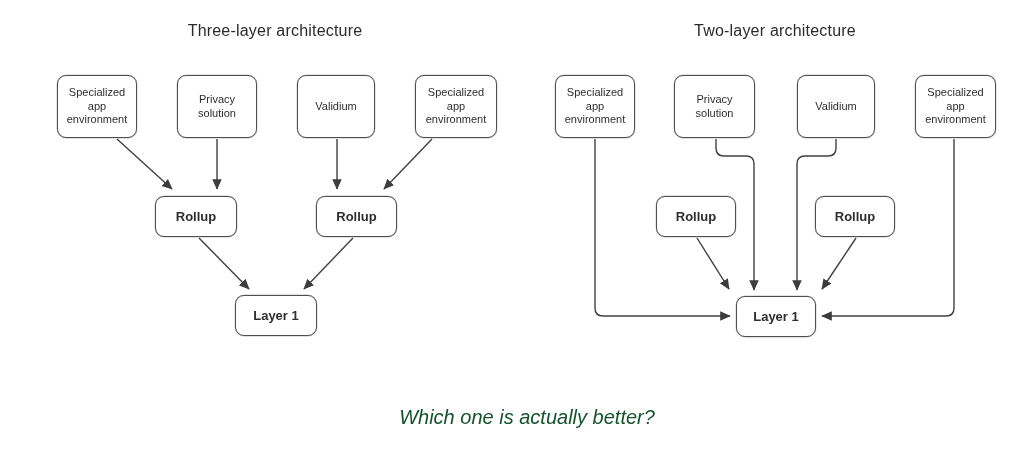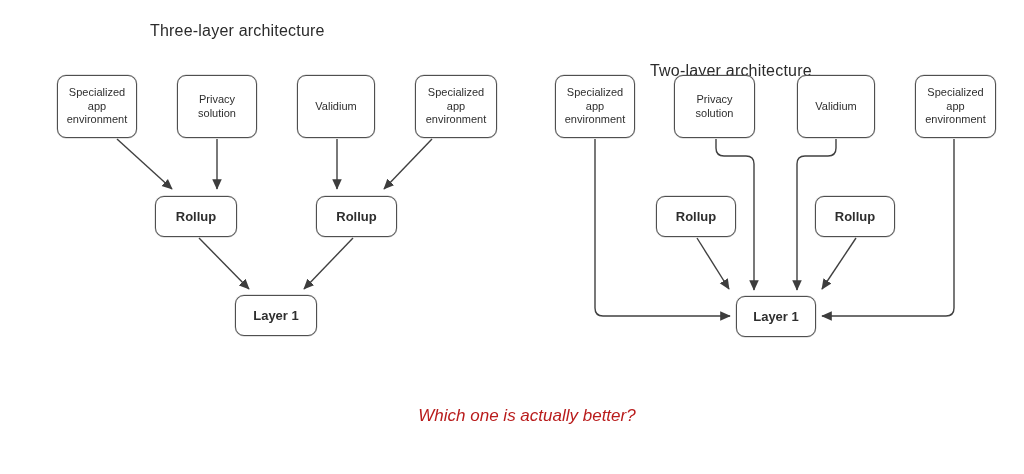--- a/index.html
+++ b/index.html
@@ -14,27 +14,27 @@
   .wires {
     position: absolute;
     left: 0; top: 0;
     width: 1024px; height: 474px;
     pointer-events: none;
   }
   .diagram-title {
     position: absolute;
     top: 22px;
     width: 250px;
-    text-align: left;
+    text-align: center;
     font-size: 16px;
     color: #2b2b2b;
     letter-spacing: 0.2px;
   }
   .diagram-title.left  { left: 150px; }
-  .diagram-title.right { left: 650px; margin-top: 40px; }
+  .diagram-title.right { left: 650px; }
   .node {
     position: absolute;
     box-sizing: border-box;
     background: #ffffff;
     border: 1px solid #4f4f4f;
     border-radius: 9px;
     display: flex;
     align-items: center;
     justify-content: center;
     text-align: center;
@@ -43,24 +43,24 @@
   }
   .node.top-box { font-size: 11px; line-height: 1.25; }
   .node.top-box .lbl { display: inline-block; max-width: 64px; }
   .node.mid-box { font-size: 13px; font-weight: bold; }
   .caption {
     position: absolute;
     top: 406px;
     left: 30px;
     right: 0;
     text-align: center;
-    font-size: 17px;
+    font-size: 20px;
     font-style: italic;
     font-weight: 500;
-    color: #b91c1c;
+    color: #14532d;
   }
 </style>
 </head>
 <body>
 
 <div class="canvas">
 
   <svg class="wires" viewBox="0 0 1024 474" xmlns="http://www.w3.org/2000/svg">
     <defs>
       <marker id="arw" markerWidth="8" markerHeight="8" refX="7" refY="4" orient="auto">

